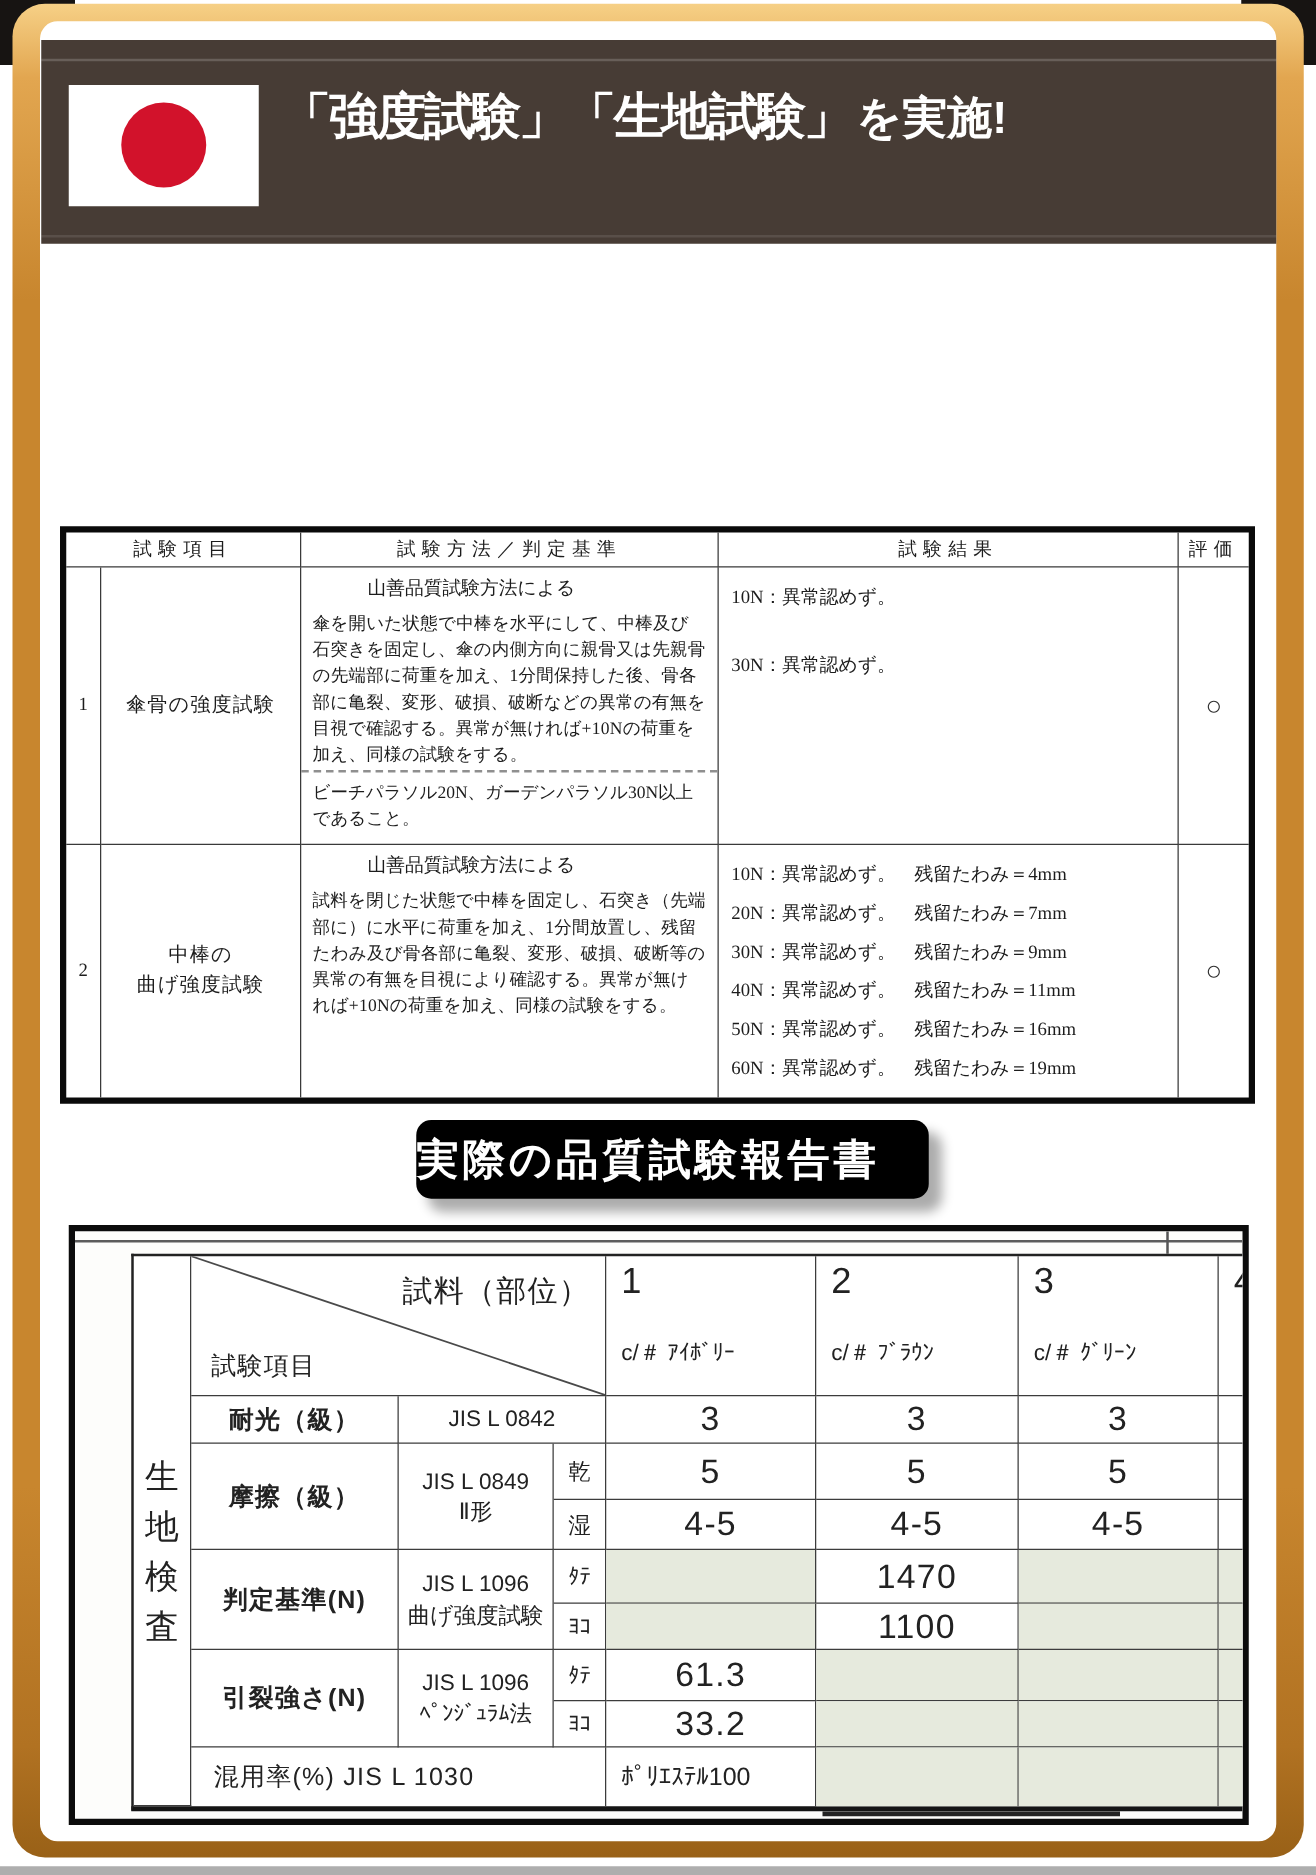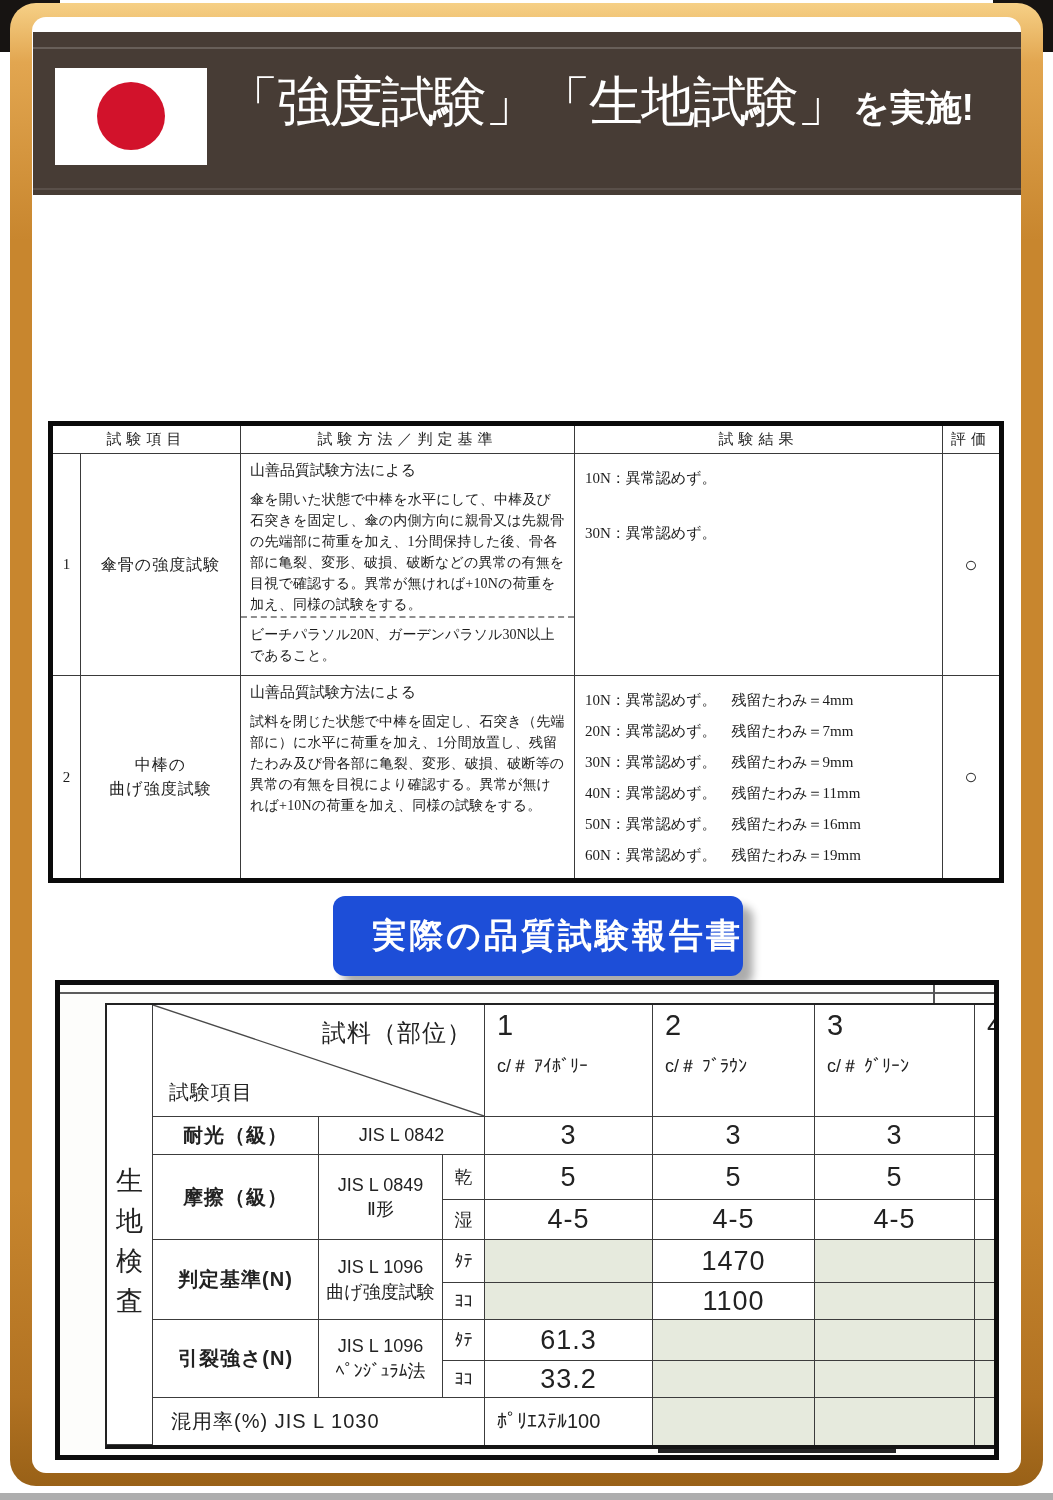--- a/index.html
+++ b/index.html
@@ -17,21 +17,21 @@
 
   
   .band{position:absolute;left:33px;top:32px;width:988px;height:163px;background:#473c35;z-index:2;}
   .band::before{content:"";position:absolute;left:0;right:0;top:15px;height:2px;background:rgba(255,255,255,.18);}
   .band::after{content:"";position:absolute;left:0;right:0;bottom:5px;height:2px;background:rgba(255,255,255,.10);}
   .flag{position:absolute;left:22px;top:36px;width:152px;height:97px;background:#fff;}
   .flag-circle{position:absolute;left:42px;top:14px;width:68px;height:68px;border-radius:50%;background:#d2122b;}
   .band-text{position:absolute;left:192px;top:36px;color:#fff;white-space:nowrap;}
   .band-l1{font-size:41px;font-weight:600;line-height:1.1;letter-spacing:0.5px;}
   .band-l2{margin-top:2px;line-height:1.15;}
-  .band-strong{font-size:54px;font-weight:400;letter-spacing:-2px;}
+  .band-strong{font-size:40px;font-weight:700;letter-spacing:-2px;}
   .band-rest{font-size:36px;font-weight:800;margin-left:4px;}
 
   
   .intro{position:absolute;left:46px;width:970px;margin:0;line-height:46px;color:#161616;}
   .p1{top:212px;}
   .p2{top:305px;}
   .em1{font-size:37px;font-weight:900;letter-spacing:-1.5px;}
   .em2{font-size:41px;font-weight:900;letter-spacing:-1px;}
   .plain{font-size:33px;font-weight:700;letter-spacing:-1px;}
   .blockline{display:block;}
@@ -42,33 +42,33 @@
       font-family:"Liberation Serif","DejaVu Serif",serif;color:#1c1c1c;}
   .t1 .cell{border-right:1px solid #3a3a3a;border-bottom:1px solid #3a3a3a;box-sizing:border-box;}
   .t1 .no-br{border-right:none;}
   .t1 .no-bb{border-bottom:none;}
   .t1 .th{display:flex;align-items:center;justify-content:center;font-size:15px;letter-spacing:5px;}
   .t1 .cnum{display:flex;align-items:center;justify-content:center;font-size:15px;}
   .t1 .citem{display:flex;align-items:center;justify-content:center;font-size:16px;letter-spacing:1px;
              text-align:center;white-space:pre-line;line-height:1.5;}
   .t1 .cmethod{display:flex;flex-direction:column;}
   .m-top{padding:7px 9px 0 9px;}
-  .m-title{font-size:15px;margin-bottom:9px;}
+  .m-title{font-size:15px;margin-bottom:9px;margin-left:44px;}
   .m-body{font-size:14px;line-height:1.5;letter-spacing:0.2px;}
   .m-criteria{margin-top:auto;border-top:2px dashed #8f8f8f;padding:7px 9px 9px 9px;font-size:14px;line-height:1.45;}
   .t1 .cresult{padding:14px 6px 0 10px;font-size:15px;}
   .res-line{line-height:20px;}
   .gap1 .res-line{margin-bottom:35px;}
   .gap2 .res-line{margin-bottom:11px;}
   .gap2{padding-top:12px;}
   .t1 .ceval{display:flex;align-items:center;justify-content:center;font-size:22px;color:#2e2e2e;font-weight:400;}
 
   
-  .badge{position:absolute;left:333px;top:896px;width:410px;height:80px;background:#1d4ed8;border-radius:12px;
-         box-shadow:10px 10px 9px rgba(0,0,0,0.33);display:flex;align-items:center;justify-content:flex-end;z-index:2;}
+  .badge{position:absolute;left:333px;top:896px;width:410px;height:63px;background:#000000;border-radius:12px;
+         box-shadow:10px 10px 9px rgba(0,0,0,0.33);display:flex;align-items:center;justify-content:flex-start;z-index:2;}
   .badge span{font-size:34px;font-weight:800;color:#fff;letter-spacing:3px;white-space:nowrap;}
 
   
   .t2wrap{position:absolute;left:55px;top:980px;width:934px;height:470px;background:#fdfdfb;
           border:5px solid #0c0c0c;overflow:hidden;z-index:2;}
   .art-topline{position:absolute;left:0;top:7px;width:100%;height:2px;background:#5c5c5c;}
   .art-tick{position:absolute;left:873px;top:0;width:2px;height:26px;background:#555;}
   .art-bottomline{position:absolute;left:598px;top:464px;width:238px;height:4px;background:#242424;}
   .t2{position:absolute;left:45px;top:18px;display:grid;
       grid-template-columns:46px 166px 124px 42px 168px 162px 160px 90px;
@@ -80,21 +80,21 @@
   .tc.lastrow{border-bottom:none;}
   .g{background:#e6eadd;}
   .c-vlabel{display:flex;align-items:center;justify-content:center;}
   .c-vlabel span{writing-mode:vertical-rl;text-orientation:upright;font-size:27px;font-weight:500;letter-spacing:40px;}
   .c-diag{position:relative;}
   .c-diag svg{position:absolute;left:0;top:0;width:100%;height:100%;}
   .diag-top{position:absolute;top:12px;right:12px;font-size:24px;letter-spacing:1px;}
   .diag-bottom{position:absolute;bottom:10px;left:16px;font-size:20px;letter-spacing:1px;}
   .c-head{flex-direction:column;align-items:flex-start;justify-content:flex-start;padding:6px 0 0 12px;}
   .c-head .num{font-size:29px;line-height:1;}
-  .c-head .cname{font-size:18px;margin-top:14px;white-space:nowrap;}
+  .c-head .cname{font-size:18px;margin-top:30px;white-space:nowrap;}
   .c-rowlabel{font-size:20px;font-weight:700;letter-spacing:1px;}
   .c-std{font-size:18px;font-weight:500;flex-direction:column;line-height:1.35;}
   .c-sub{font-size:18px;font-weight:500;}
   .c-val{font-size:27px;font-weight:500;letter-spacing:1px;}
   .c-kongo{font-size:20px;font-weight:500;justify-content:flex-start;padding-left:18px;letter-spacing:1px;}
   .c-poly{font-size:20px;font-weight:500;justify-content:flex-start;padding-left:12px;}
 </style>
 </head>
 <body>
 

